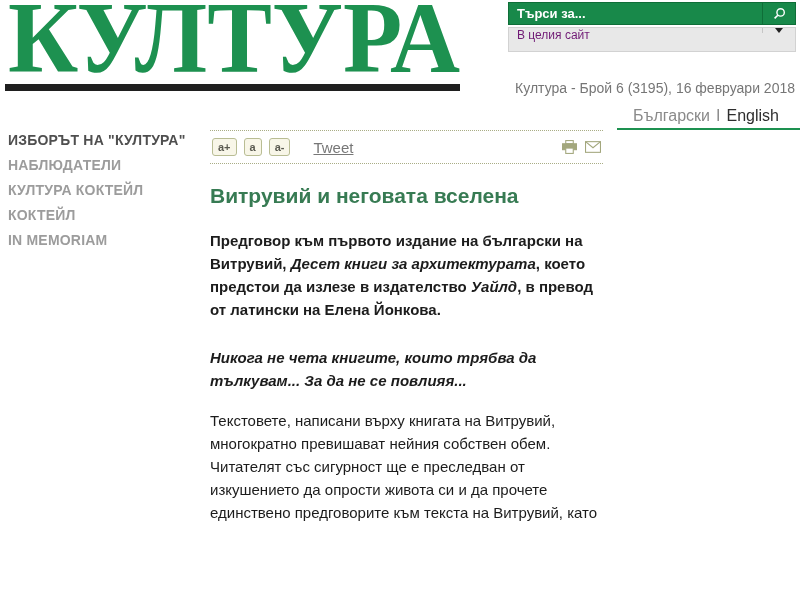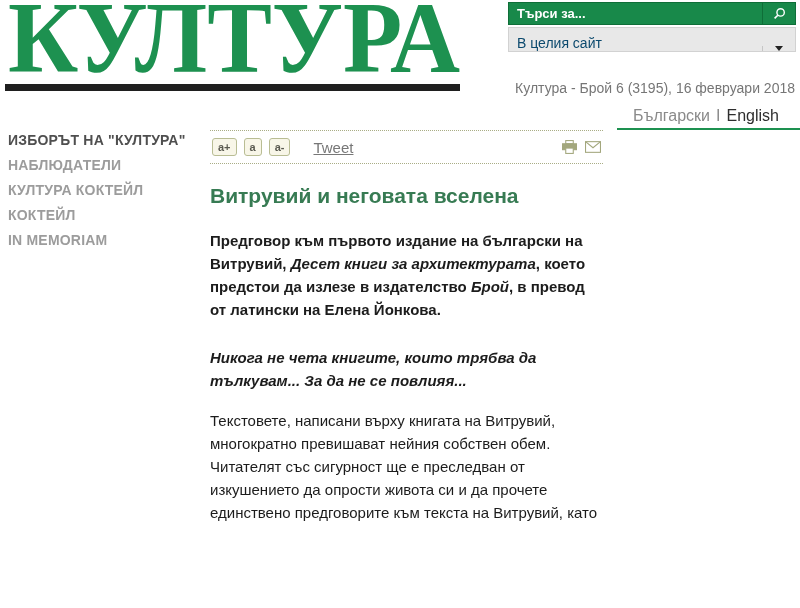--- a/index.html
+++ b/index.html
@@ -19,22 +19,22 @@
   }
   .search-input {
     flex:1; background:transparent; border:none; outline:none; color:#fff;
     font-weight:bold; font-size:13px; padding:10px 8px; font-family:"Liberation Sans", sans-serif;
   }
   .search-input::placeholder { color:#ffffff; opacity:1; }
   .search-btn { width:33px; border-left:1px solid #0f6e38; display:flex; align-items:center; justify-content:center; cursor:pointer; }
 
   .search-scope {
     position:absolute; left:508px; top:27px; width:288px; height:25px;
-    background:#e8e8e8; border:1px solid #d2d2d2; display:flex; align-items:flex-end;
-    color:#0c4a6e; font-size:14px; cursor:pointer;
+    background:#e8e8e8; border:1px solid #d2d2d2; display:flex; align-items:flex-start;
+    color:#701a75; font-size:12px; cursor:pointer;
   }
   .scope-label { flex:1; display:flex; align-items:center; padding-left:8px; }
   .scope-arrow-btn { width:33px; border-left:1px solid #c6c6c6; display:flex; align-items:center; justify-content:center; }
   .caret-down { width:0; height:0; border-left:4px solid transparent; border-right:4px solid transparent; border-top:5px solid #222; }
 
   .issue { position:absolute; top:80px; right:5px; color:#767676; font-size:14px; }
 
   .lang { position:absolute; top:107px; right:21px; font-size:16px; }
   .lang span { cursor:pointer; }
   .lang-bg { color:#8a8a8a; }
@@ -136,20 +136,20 @@
       <span class="tool-icon">
         <svg viewBox="0 0 15 11" width="16" height="12">
           <rect x="0.5" y="0.5" width="14" height="10" fill="none" stroke="#a3a77d"></rect>
           <path d="M0.5,0.5 L7.5,6.2 L14.5,0.5" fill="none" stroke="#a3a77d"></path>
         </svg>
       </span>
     </div>
 
     <h1 class="title">Витрувий и неговата вселена</h1>
 
-    <p class="par intro"><span>Предговор към първото издание на български на Витрувий, </span><span class="it">Десет книги за архитектурата</span><span>, което предстои да излезе в издателство </span><span class="it">Брой</span><span>, в превод от латински на Елена Йонкова.</span></p>
+    <p class="par intro"><span>Предговор към първото издание на български на Витрувий, </span><span class="it">Десет книги за архитектурата</span><span>, което предстои да излезе в издателство </span><span class="it">Уайлд</span><span>, в превод от латински на Елена Йонкова.</span></p>
 
     <p class="par quote">Никога не чета книгите, които трябва да тълкувам... За да не се повлияя...</p>
 
     <p class="par body-par"><span>Текстовете, написани върху книгата на Витрувий, многократно превишават нейния собствен обем. Читателят със сигурност ще е преследван от изкушението да опрости живота си и да прочете единствено предговорите към текста на Витрувий, като по този начин избегне несигурността и тълкувателните усилия, породени от пряката среща с един автентичен глас от античността. Още повече, че текстът на </span><span class="it">10-те книги за архитектурата</span></p>
 
   </div>
 </div>
 
 </body></html>

